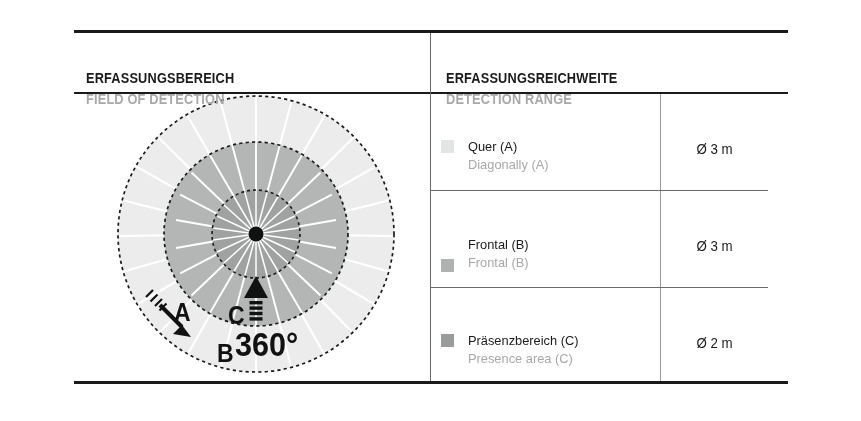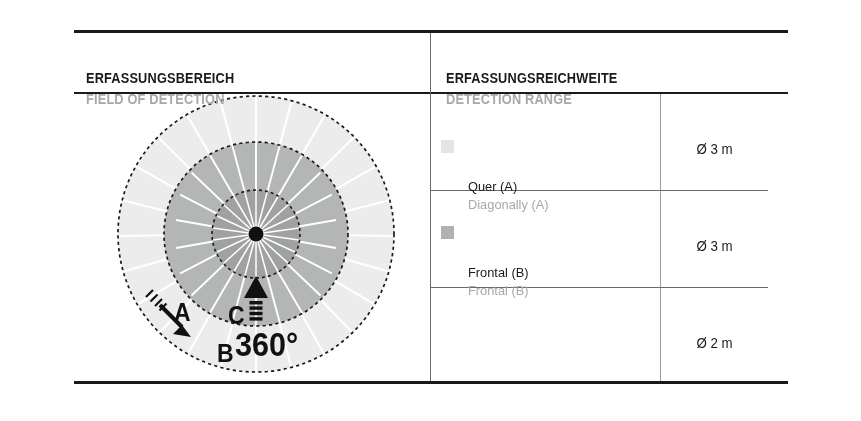--- a/index.html
+++ b/index.html
@@ -117,33 +117,32 @@
 
   
   .legend-row {
     position: absolute;
     left: 357px;
     width: 229px;
     display: flex;
     align-items: flex-start;
   }
   .legend-row.r0 { top: 108px; }
-  .legend-row.r1 { top: 194px; }
+  .legend-row.r1 { top: 206px; align-items: flex-end; }
   .legend-row.r2 { top: 302px; }
 
   .swatch {
     width: 13px;
     height: 13px;
     margin-left: 10px;
     margin-top: 2px;
     flex: 0 0 auto;
   }
   .legend-text {
     margin-left: 14px;
-    margin-top: 40px;
   }
   .lg-de {
     font-size: 13.5px;
     color: #1a1a1a;
     white-space: nowrap;
     line-height: 1.35;
     transform: scaleX(0.95);
     transform-origin: left center;
   }
   .lg-en {
@@ -347,16 +346,23 @@
 
     <div class="legend-row r1">
       <div class="swatch" style="background: rgb(176, 177, 177);"></div>
       <div class="legend-text">
         <div class="lg-de">Frontal (B)</div>
         <div class="lg-en">Frontal (B)</div>
       </div>
     </div>
     <div class="range-val r1">Ø 3 m</div>
 
+    <div class="legend-row r2">
+      <div class="swatch" style="background: rgb(154, 155, 155);"></div>
+      <div class="legend-text">
+        <div class="lg-de">Präsenzbereich (C)</div>
+        <div class="lg-en">Presence area (C)</div>
+      </div>
+    </div>
     <div class="range-val r2">Ø 2 m</div>
   </div>
 
 </div>
 
 </body></html>

